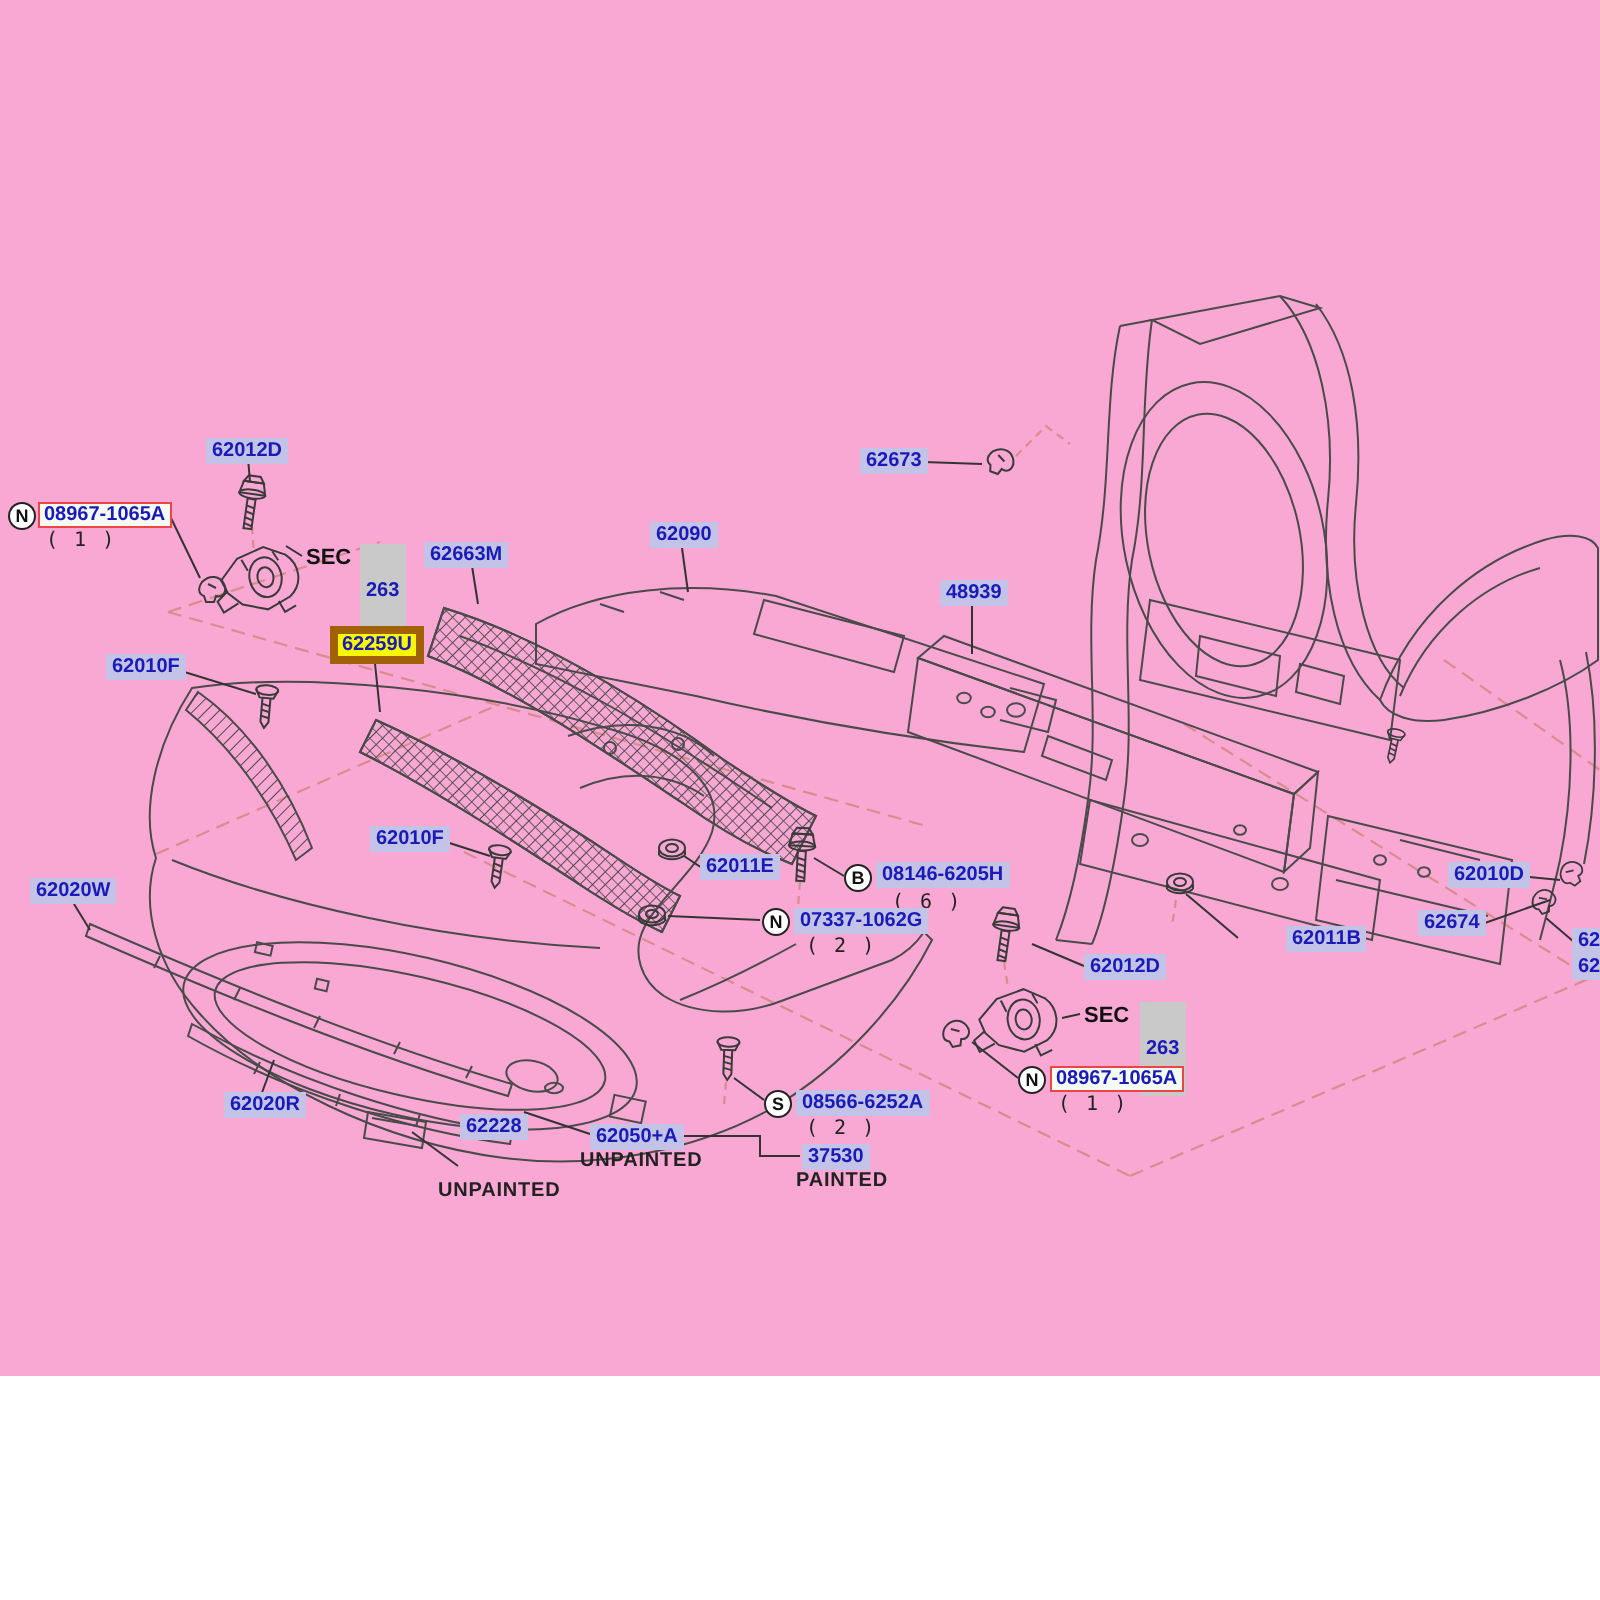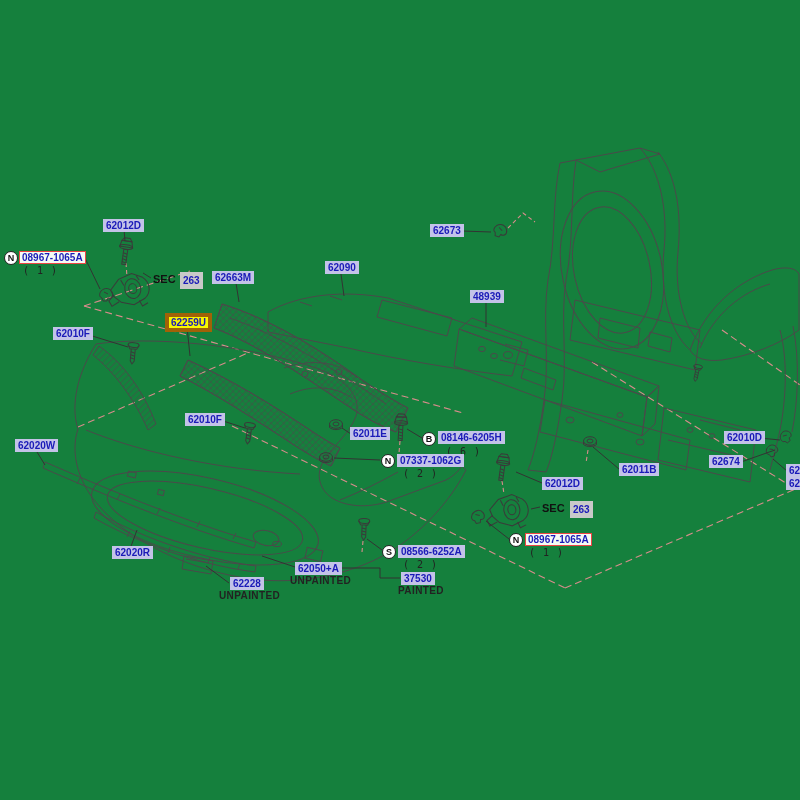--- a/index.html
+++ b/index.html
@@ -1,28 +1,28 @@
 <!DOCTYPE html>
 <html><head>
 <meta charset="utf-8">
 <style>
   html,body{margin:0;padding:0;background:#ffffff;}
-  .stage{position:relative;width:800px;height:800px;background:#15803d;overflow:hidden;
+  .stage{position:relative;width:800px;height:688px;background:#f9a8d4;overflow:hidden;
          font-family:"Liberation Sans","DejaVu Sans",sans-serif;}
   svg{position:absolute;left:0;top:0;}
   .plabel{position:absolute;background:#c3c3e8;color:#1a1ab8;font:bold 10px "Liberation Sans",sans-serif;
           padding:1px 3px;line-height:11px;white-space:nowrap;cursor:pointer;}
   .plabel.green{background:#f4fbf4;border:1px solid #ef4444;padding:0 2px;}
   .plabel.highlight{background:#f8f800;border:4px solid #a16207;padding:0 2px;}
   .fcircle{position:absolute;width:12px;height:12px;border:1.3px solid #222;border-radius:50%;
            background:#fff;color:#111;font:bold 9px "Liberation Sans",sans-serif;text-align:center;line-height:12px;}
   .qty{position:absolute;color:#222;font:10px "DejaVu Sans Mono",monospace;letter-spacing:1px;white-space:nowrap;}
   .sec-text{position:absolute;color:#111;font:bold 11px "Liberation Sans",sans-serif;white-space:nowrap;}
   .sec-box{position:absolute;background:#c9c9c9;color:#1a1ab8;font:bold 10px "Liberation Sans",sans-serif;
-           padding:3px 3px;line-height:11px;}
+           padding:18px 3px;line-height:11px;}
   .note{position:absolute;color:#222;font:bold 10px "Liberation Sans",sans-serif;letter-spacing:0.4px;white-space:nowrap;}
 </style>
 </head>
 <body>
 
 <div class="stage">
 
 <svg width="800" height="800" viewBox="0 0 800 800">
   <defs>
     <pattern id="hatchA" width="4.5" height="4.5" patternTransform="rotate(45)" patternUnits="userSpaceOnUse">
@@ -253,33 +253,33 @@
 <div class="plabel" style="left:542px;top:477px">62012D</div>
 <div class="sec-text" style="left:542px;top:502px">SEC</div>
 <div class="sec-box" style="left:570px;top:501px">263</div>
 
 <div class="fcircle" style="left:509px;top:533px">N</div>
 <div class="plabel green" style="left:525px;top:533px">08967-1065A</div>
 <div class="qty" style="left:529px;top:547px">( 1 )</div>
 
 <div class="plabel" style="left:112px;top:546px">62020R</div>
 
-<div class="plabel" style="left:230px;top:577px">62228</div>
+<div class="plabel" style="left:230px;top:557px">62228</div>
 <div class="note" style="left:219px;top:590px">UNPAINTED</div>
 
 <div class="plabel" style="left:295px;top:562px">62050+A</div>
 <div class="note" style="left:290px;top:575px">UNPAINTED</div>
 
 <div class="plabel" style="left:401px;top:572px">37530</div>
 <div class="note" style="left:398px;top:585px">PAINTED</div>
 
 <div class="fcircle" style="left:382px;top:545px">S</div>
 <div class="plabel" style="left:398px;top:545px">08566-6252A</div>
 <div class="qty" style="left:403px;top:559px">( 2 )</div>
 
-<div class="plabel" style="left:619px;top:463px">62011B</div>
+<div class="plabel" style="left:643px;top:463px">62011B</div>
 <div class="plabel" style="left:724px;top:431px">62010D</div>
 <div class="plabel" style="left:709px;top:455px">62674</div>
 
 <div class="plabel" style="left:786px;top:464px">626</div>
 <div class="plabel" style="left:786px;top:477px">626</div>
 
 </div>
 
 </body></html>

